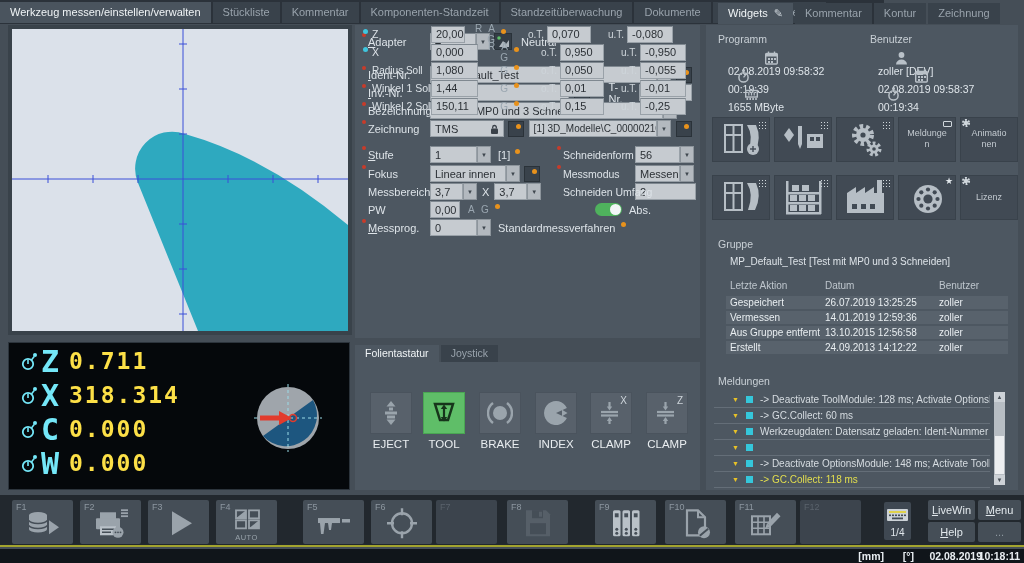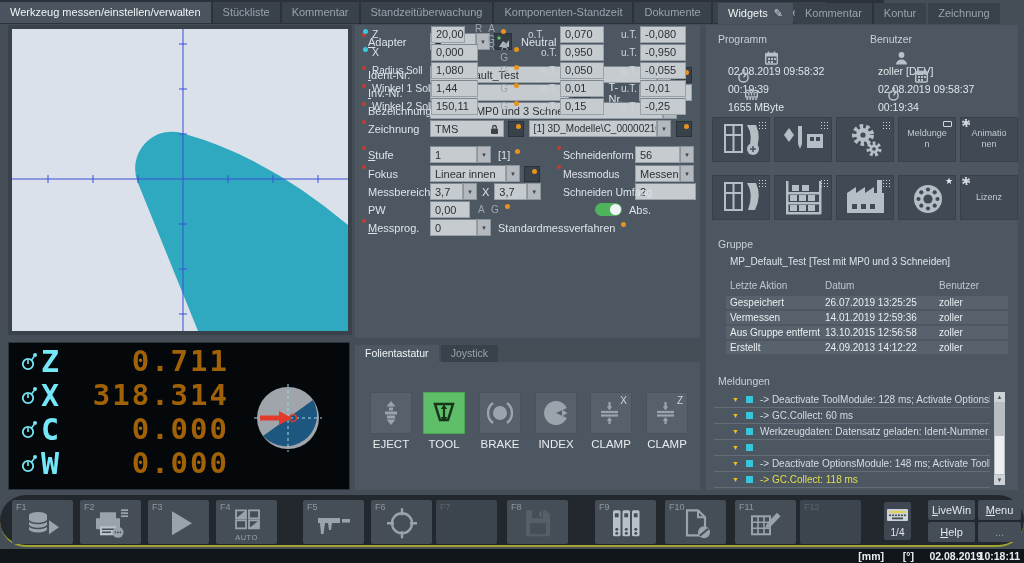--- a/index.html
+++ b/index.html
@@ -58,33 +58,33 @@
   .mrow .sq{width:7px;height:7px;background:#35c7db;margin-right:7px;flex:none;}
   .mrow .highlight{color:#e3df4e;}
   .sbar{position:absolute;width:11px;background:#b7bdc3;}
   .sarrow{position:absolute;left:0;width:11px;height:10px;background:#cdd2d7;color:#4a525a;font-size:6px;text-align:center;line-height:10px;}
   .sthumb{position:absolute;left:1px;width:9px;background:#eceef0;}
   
   .dro{position:absolute;left:8px;top:342px;width:342px;height:148px;background:#05080b;border:1px solid #2c343c;box-sizing:border-box;}
   .drorow{position:absolute;left:6px;height:32px;display:flex;align-items:center;}
   .droicon{width:20px;flex:none;}
   .droletter{width:28px;color:#74e7f8;font-weight:bold;font-size:30px;font-family:"DejaVu Sans Mono",monospace;}
-  .droval{width:160px;text-align:right;color:#a16207;font-weight:bold;font-size:29px;font-family:"DejaVu Sans Mono",monospace;letter-spacing:2px;}
+  .droval{width:160px;color:#fde047;font-weight:bold;font-size:23px;font-family:"DejaVu Sans Mono",monospace;letter-spacing:2px;}
   
   .kp{left:355px;top:345px;width:345px;height:145px;background:transparent;}
   .kptabs{display:flex;}
   .kptab{height:17px;line-height:17px;padding:0 10px;margin-right:2px;background:#39424b;color:#99a3ac;font-size:10.5px;}
   .kptab.active{background:#4d5761;color:#f0f4f6;}
   .kpbody{position:absolute;left:0;top:17px;right:0;bottom:0;background:#4d5761;}
   .kbtn{position:absolute;top:30px;width:42px;height:42px;background:#58616b;border:1px solid #4a535d;box-sizing:border-box;display:flex;align-items:center;justify-content:center;}
   .kbtn.green{background:#5fbe68;border-color:#4aa653;}
   .kbl{position:absolute;top:76px;width:56px;text-align:center;color:#e9edf0;font-size:11.5px;}
   .kaxis{position:absolute;top:28px;font-size:10px;color:#cdd4da;}
   
-  .bbar{position:absolute;left:0;top:495px;width:1024px;height:52px;background:#22282e;border-bottom:2px solid #a3a42e;box-sizing:border-box;border-radius:26px;}
+  .bbar{position:absolute;left:0;top:495px;width:1024px;height:52px;background:#22282e;border-bottom:2px solid #a3a42e;box-sizing:border-box;}
   .fk{position:absolute;top:5px;width:61px;height:44px;background:#454e57;border-radius:2px;}
   .fk.dis{background:#3c444d;text-decoration:underline;}
   .fklbl{position:absolute;left:4px;top:2px;font-size:9px;color:#8d97a0;}
   .fk.dis .fklbl{color:#5a636c;}
   .fkic{position:absolute;left:50%;top:50%;transform:translate(-50%,-46%);}
   .fcap{position:absolute;left:0;right:0;bottom:2px;text-align:center;font-size:7.5px;color:#98a2aa;letter-spacing:0.5px;}
   .sysbtn{position:absolute;height:20px;background:#454e57;border-radius:2px;color:#e2e8ec;font-size:11px;text-align:center;line-height:20px;}
   .kbdbtn{position:absolute;left:884px;top:7px;width:27px;height:38px;background:#3f4852;border-radius:2px;text-align:center;}
   .kbdbtn .cap{position:absolute;bottom:2px;left:0;right:0;font-size:10px;color:#dfe5ea;}
   
@@ -93,22 +93,22 @@
 </style>
 </head>
 <body>
 
 <div id="app">
 
   <div class="topbar">
     <div class="tab active">Werkzeug messen/einstellen/verwalten</div>
     <div class="tab">Stückliste</div>
     <div class="tab">Kommentar</div>
+    <div class="tab">Komponenten-Standzeit</div>
     <div class="tab">Standzeitüberwachung</div>
-    <div class="tab">Komponenten-Standzeit</div>
     <div class="tab">Dokumente</div>
     <div class="tab">Sachmerkmalleiste</div>
     <div class="tbarrow">←</div>
     <div class="tbarrow">→</div>
     <div class="rtabs">
       <div class="tab active"><span>Widgets</span><span class="pencil">✎</span></div>
       <div class="tab">Kommentar</div>
       <div class="tab">Kontur</div>
       <div class="tab">Zeichnung</div>
     </div>
@@ -231,21 +231,21 @@
       <span class="f" style="width:33px">3,7</span>
         <span class="da">▼</span>
       <span class="rc" style="left:195px">
         <span class="rlb"><span>Schneiden Umfang</span></span>
         <span class="f" style="width:61px">2</span>
       </span>
     </div>
 
     <div class="r" style="top:176px">
       <span class="lb"><span>PW</span></span>
-      <span class="f" style="width:40px">0,00</span>
+      <span class="f" style="width:30px">0,00</span>
       <span class="flags" style="margin-left:8px">A G</span>
       <i class="mark orange" style="margin-left:4px;margin-top:-6px"></i>
       <span class="rc" style="left:232px">
         <span class="toggle">
             <span class="knob"></span>
           </span>
         <span style="margin-left:7px">Abs.</span>
       </span>
     </div>
 
@@ -259,21 +259,21 @@
 
     <div>
 
         <div class="r mrow-n" style="position:relative;left:0;margin:0 8px;height:18px;">
           <i class="mark cyanm" style="margin-right:4px;margin-top:-6px"></i>
           <span style="width:59px;font-size:10.5px;flex:none;white-space:nowrap">Z</span>
           <span class="f" style="width:34px">20,000</span>
           <span class="flags" style="width:32px;text-align:right;flex:none">R A G</span>
           <i class="mark orange" style="margin-left:4px;margin-top:-6px"></i>
           <span class="tol" style="margin-left:18px;width:20px;text-align:right;flex:none">o.T.</span>
-          <span class="f" style="width:44px;margin-left:16px">0,070</span>
+          <span class="f" style="width:44px;margin-left:3px">0,070</span>
           <span class="tol" style="margin-left:12px;width:21px;text-align:right;flex:none">u.T.</span>
           <span class="f" style="width:46px;margin-left:3px">-0,080</span>
         </div>
 
         <div class="r mrow-n" style="position:relative;left:0;margin:0 8px;height:18px;">
           <i class="mark cyanm" style="margin-right:4px;margin-top:-6px"></i>
           <span style="width:59px;font-size:10.5px;flex:none;white-space:nowrap">X</span>
           <span class="f" style="width:47px">0,000</span>
           <span class="flags" style="width:32px;text-align:right;flex:none">R A G</span>
           <i class="mark orange" style="margin-left:4px;margin-top:-6px"></i>

